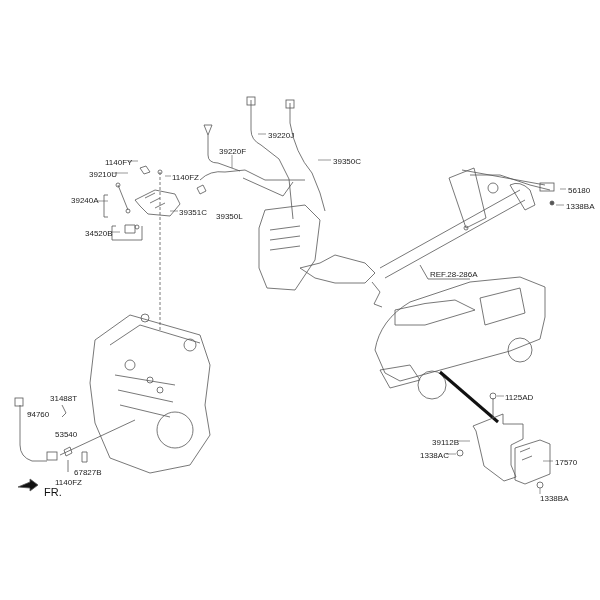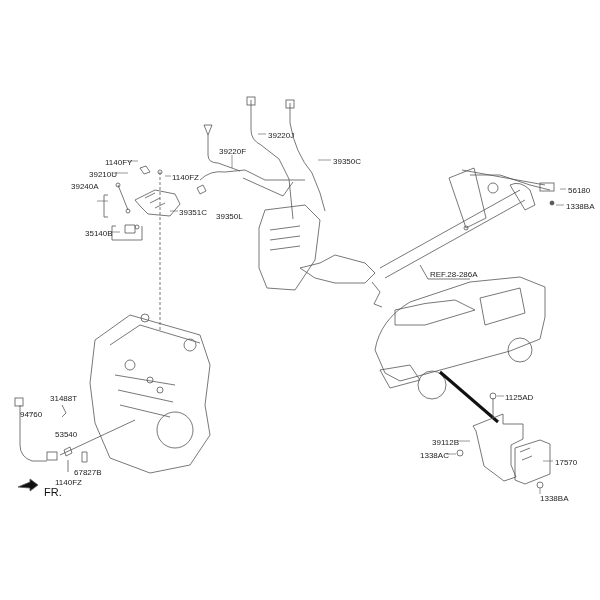--- a/index.html
+++ b/index.html
@@ -134,35 +134,35 @@
       <line x1="543" y1="461" x2="553" y2="461"></line>
       <line x1="540" y1="488" x2="540" y2="494"></line>
       <line x1="28" y1="413" x2="32" y2="413"></line>
     </g>
   </svg>
 
   
   <div class="lbl" style="left:105px;top:158px">1140FY</div>
   <div class="lbl" style="left:89px;top:170px">39210U</div>
   <div class="lbl" style="left:172px;top:173px">1140FZ</div>
-  <div class="lbl" style="left:71px;top:182px">39240A</div>
+  <div class="lbl" style="left:71px;top:196px">39240A</div>
   <div class="lbl" style="left:179px;top:208px">39351C</div>
-  <div class="lbl" style="left:85px;top:229px">35140B</div>
+  <div class="lbl" style="left:85px;top:229px">34520B</div>
   <div class="lbl" style="left:219px;top:147px">39220F</div>
   <div class="lbl" style="left:268px;top:131px">39220J</div>
   <div class="lbl" style="left:333px;top:157px">39350C</div>
   <div class="lbl" style="left:216px;top:212px">39350L</div>
   <div class="lbl" style="left:568px;top:186px">56180</div>
   <div class="lbl" style="left:566px;top:202px">1338BA</div>
   <div class="lbl" style="left:505px;top:393px">1125AD</div>
   <div class="lbl" style="left:432px;top:438px">39112B</div>
   <div class="lbl" style="left:420px;top:451px">1338AC</div>
   <div class="lbl" style="left:555px;top:458px">17570</div>
   <div class="lbl" style="left:540px;top:494px">1338BA</div>
   <div class="lbl" style="left:50px;top:394px">31488T</div>
-  <div class="lbl" style="left:20px;top:410px">94760</div>
+  <div class="lbl" style="left:27px;top:410px">94760</div>
   <div class="lbl" style="left:55px;top:430px">53540</div>
   <div class="lbl" style="left:74px;top:468px">67827B</div>
   <div class="lbl" style="left:55px;top:478px">1140FZ</div>
 
   <div class="lbl" style="left:430px;top:270px">REF.28-286A</div>
   <div class="fr" style="left:4px;top:486px">FR.</div>
 </div>
 
 </body></html>

